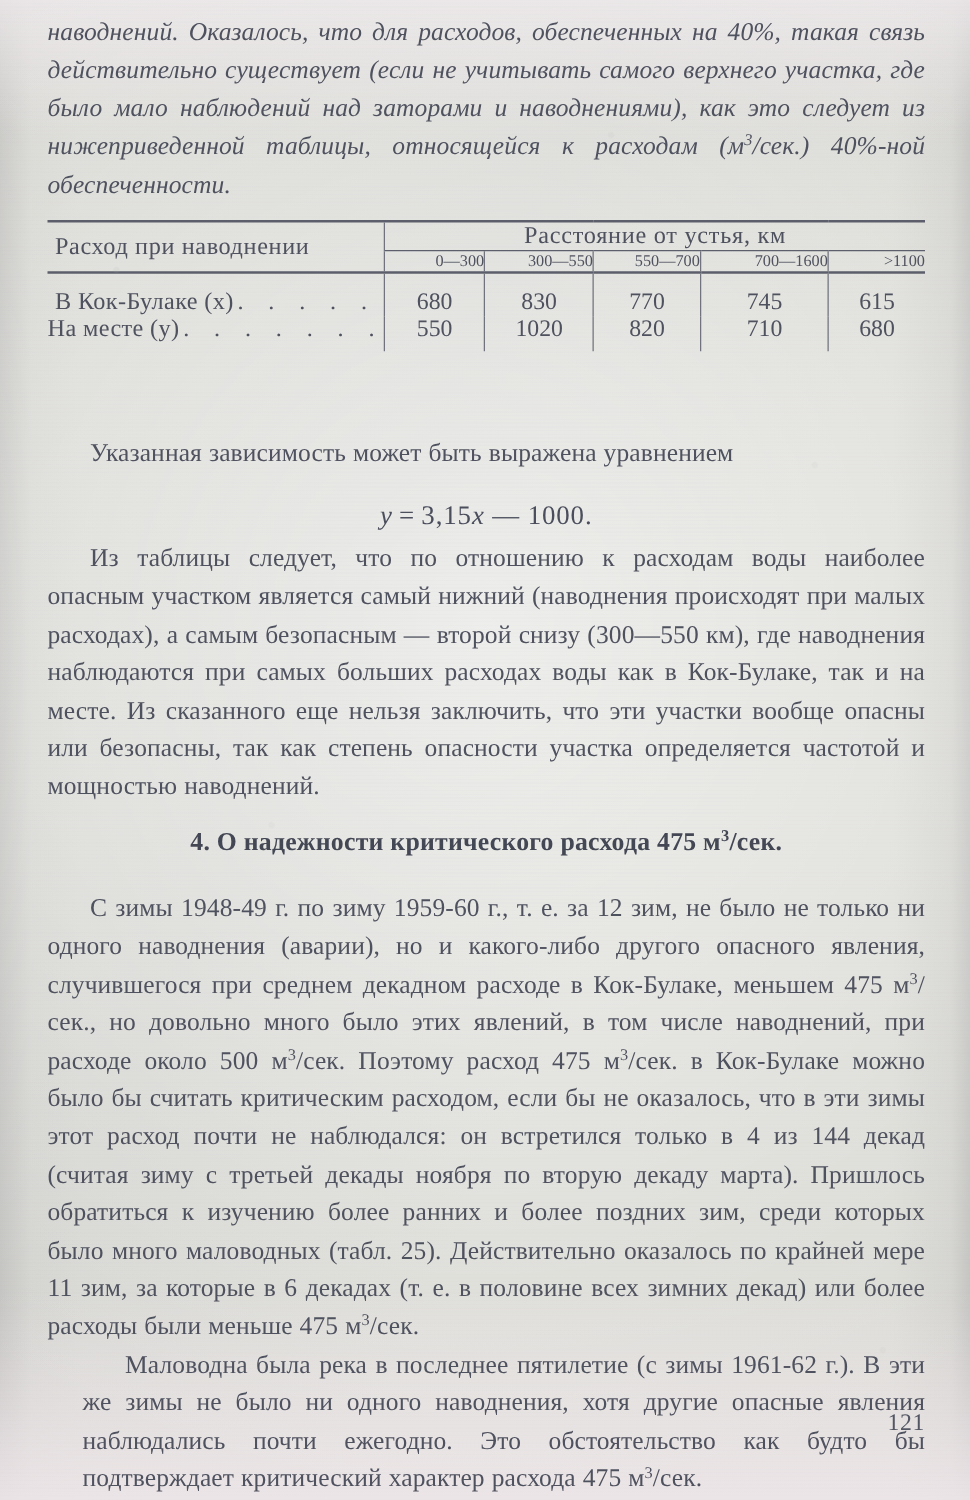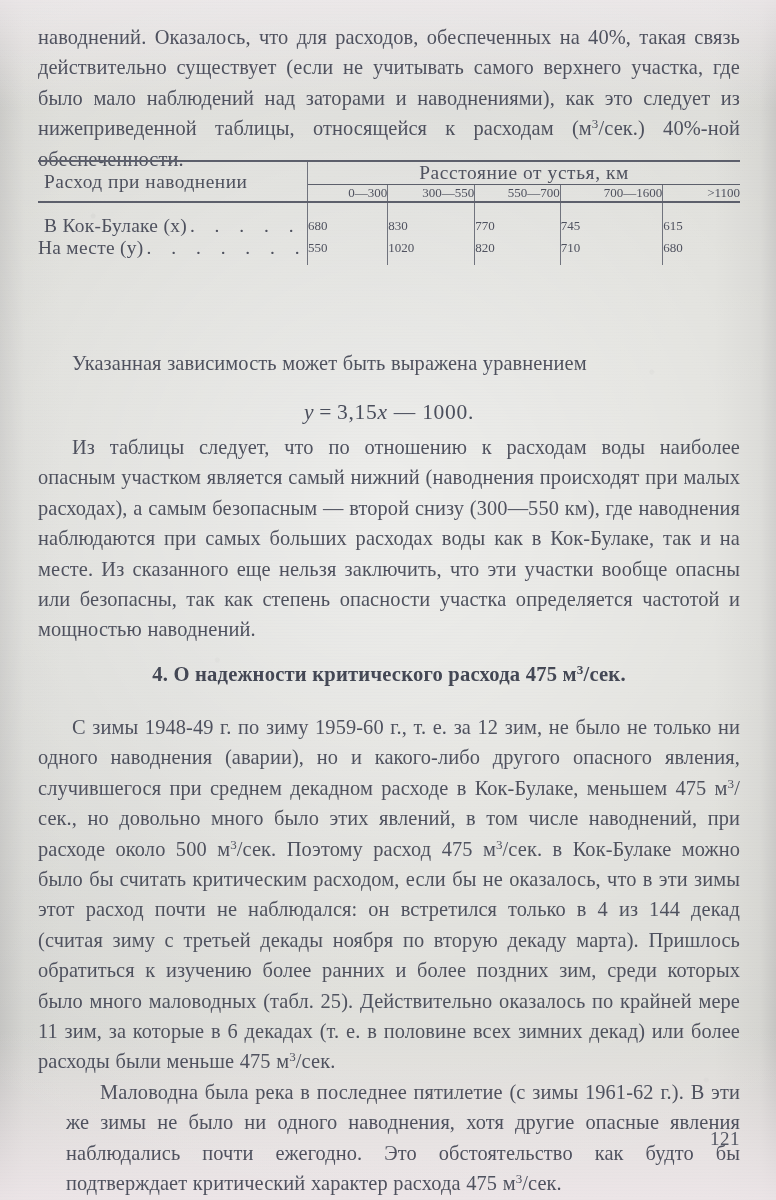--- a/index.html
+++ b/index.html
@@ -56,21 +56,21 @@
     word-spacing: 0.4px;
     color: #4e515e;
   }
   p.body.noindent { text-indent: 0; }
   p.body.tight { margin-top: 0; margin-left: 28px; }
 
   sup.m3 { font-size: 0.64em; vertical-align: 0.52em; line-height: 0; }
 
   
   .table-wrap {
-    margin-top: 10px;
+    margin-top: 26px;
     position: relative;
   }
   table.doc-table {
     width: 100%;
     border-collapse: collapse;
     font-size: 19px;
     color: #4e515e;
   }
   table.doc-table td, table.doc-table th {
     font-weight: normal;
@@ -95,21 +95,22 @@
     letter-spacing: 0.5px;
     white-space: nowrap;
   }
   .th-col {
     text-align: right;
     padding: 8px 4px 9px;
     font-size: 13px;
     white-space: nowrap;
   }
   .cell-num {
-    font-size: 13px;
+    text-align: center;
+    font-size: 19px;
     padding: 3px 4px;
   }
   .row-label {
     text-align: center;
     padding-left: 6px;
     font-size: 19.4px;
     white-space: nowrap;
     letter-spacing: 0.3px;
   }
   .row-label .leader { letter-spacing: 7.5px; padding-left: 3px; }
@@ -136,21 +137,21 @@
   .page-num {
     position: absolute;
     right: 36px;
     top: 1128px;
     font-size: 19px;
     color: #535663;
     letter-spacing: 0.5px;
   }
 
   
-  .blk-intro  { position: absolute; top: 22px;   left: 0; width: 702px; }
+  .blk-intro  { position: absolute; top: 11px;   left: 0; width: 702px; font-style: italic; }
   .blk-table  { position: absolute; top: 150px;  left: 0; width: 702px; }
   .blk-eq     { position: absolute; top: 348px;  left: 0; width: 702px; }
   .blk-after  { position: absolute; top: 432px;  left: 0; width: 702px; }
   .blk-head   { position: absolute; top: 663px;  left: 0; width: 702px; }
   .blk-main   { position: absolute; top: 712px;  left: 0; width: 702px; }
 </style>
 </head>
 <body>
 
 <div class="page">

